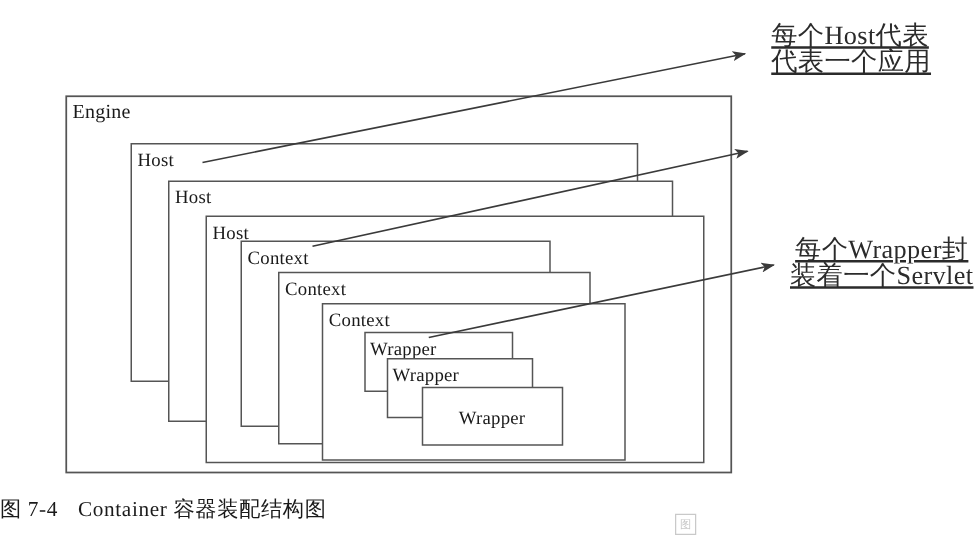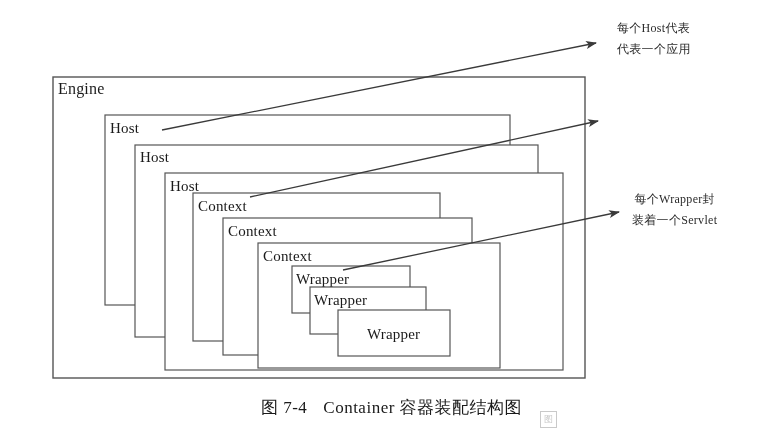--- a/index.html
+++ b/index.html
@@ -27,32 +27,33 @@
     font-size: 15px;
     fill: #1a1a1a;
     letter-spacing: 0.2px;
   }
   .box-label-lg {
     font-size: 16px;
   }
   .annot-text {
     position: absolute;
     font-family: "Liberation Serif", "DejaVu Serif", serif;
-    font-size: 12px;
+    font-size: 21px;
     line-height: 21px;
     color: #2b2b2b;
     white-space: nowrap;
     letter-spacing: 0.3px;
+    text-decoration: underline;
   }
   .caption {
     position: absolute;
     left: 0;
     top: 396px;
     width: 783px;
-    text-align: center;
+    text-align: left;
     font-family: "Liberation Serif", "DejaVu Serif", serif;
     font-size: 17px;
     color: #1a1a1a;
     letter-spacing: 0.5px;
   }
   .caption .cap-gap {
     display: inline-block;
     width: 16px;
   }
   .watermark {

